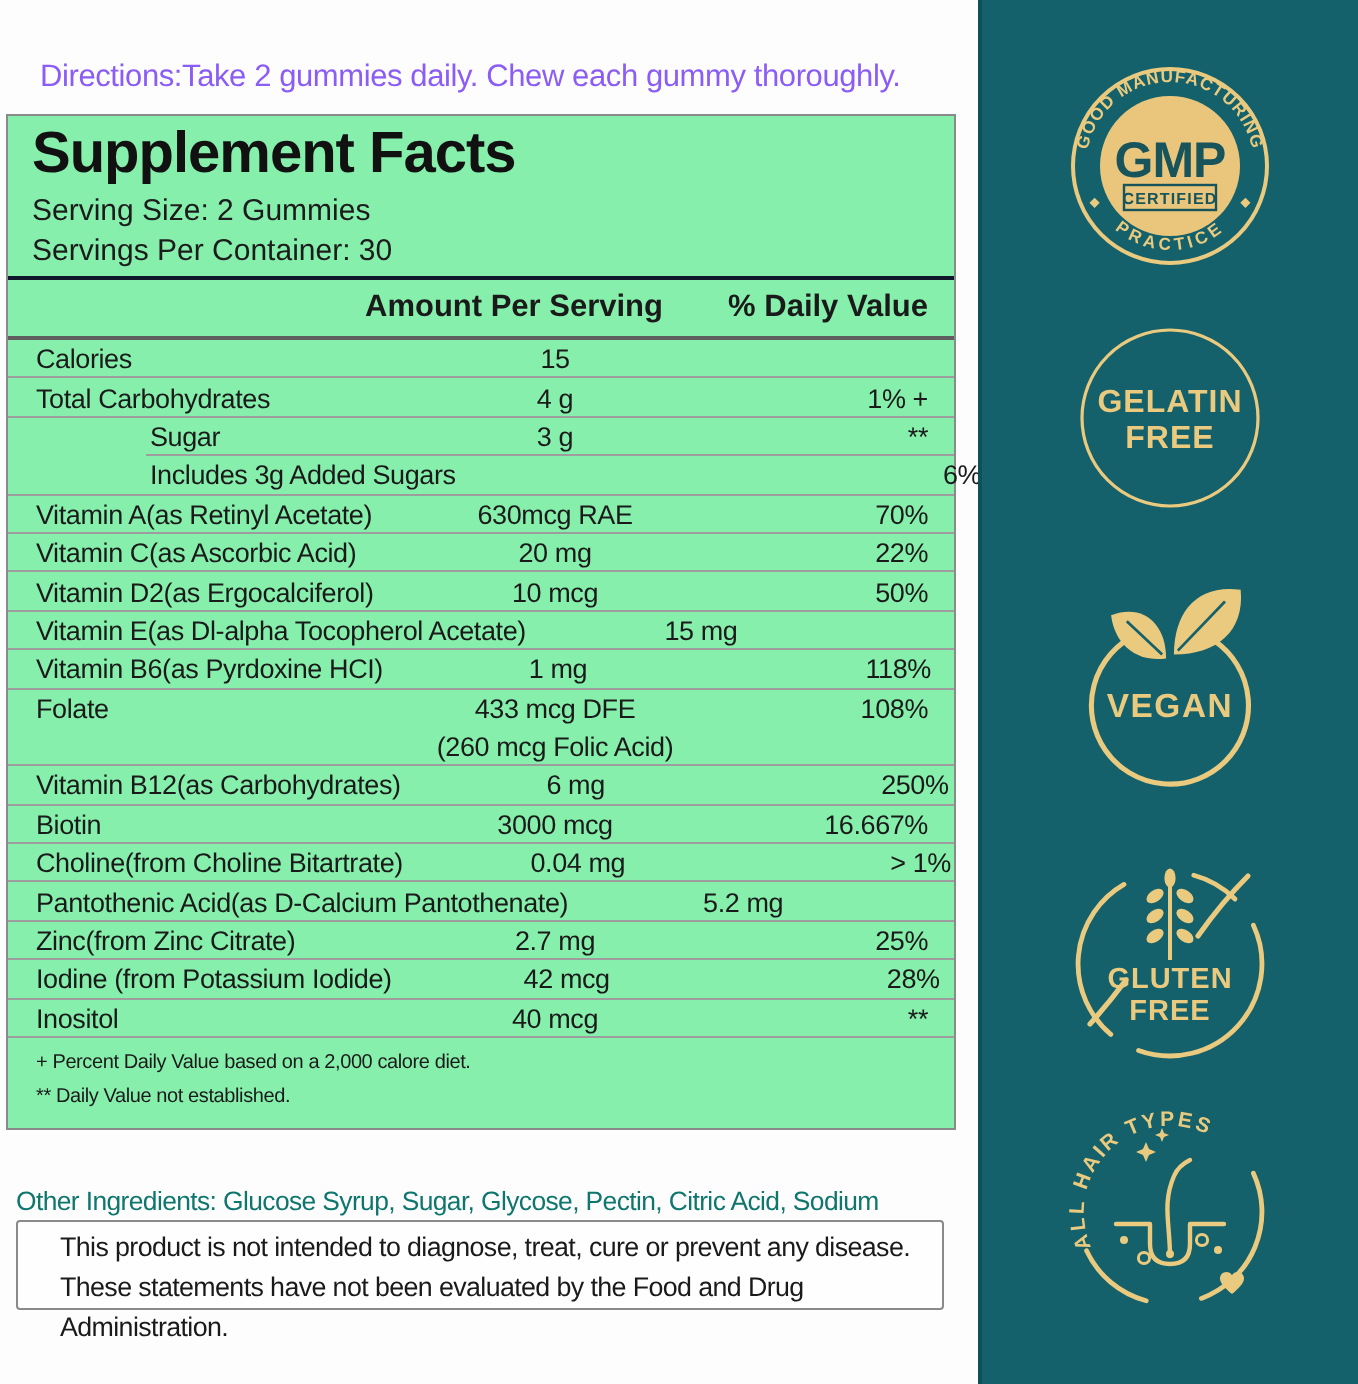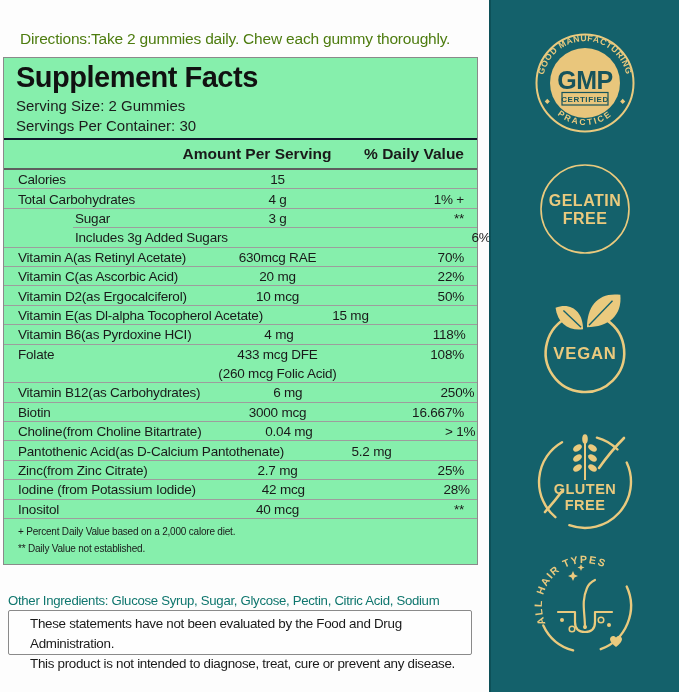--- a/index.html
+++ b/index.html
@@ -6,21 +6,21 @@
   html,body { width:679px; height:692px; }
   body {
     font-family:"Liberation Sans","DejaVu Sans",sans-serif;
     background:#ffffff; color:#1a1a1a; position:relative; overflow:hidden;
   }
   .page { position:absolute; inset:0; width:679px; height:692px; background:#fdfdfd; }
 
   
   .label-area { position:absolute; left:0; top:0; width:489px; height:692px; background:#fdfdfd; }
 
-  .directions { position:absolute; left:20px; top:30px; font-size:15.5px; color:#4d7c0f; letter-spacing:-0.2px; white-space:nowrap; }
+  .directions { position:absolute; left:20px; top:30px; font-size:15.5px; color:#8b5cf6; letter-spacing:-0.2px; white-space:nowrap; }
 
   .facts-box {
     position:absolute; left:3px; top:57px; width:475px;
     background:#86efac; border:1.5px solid #8a8a8a;
   }
   .facts-title { font-size:29px; font-weight:bold; letter-spacing:-0.5px; padding:3px 0 2px 12px; color:#111; }
   .serving-line { font-size:15px; line-height:19.5px; padding-left:12px; color:#1c1c1c; }
   .serving-block { padding-bottom:3px; }
 
   .fhead {
@@ -126,21 +126,21 @@
       <span class="c-amt">10 mcg</span>
       <span class="c-dv">50%</span>
     </div>
           <div class="frow">
       <span class="c-name">Vitamin E(as Dl-alpha Tocopherol Acetate)</span>
       <span class="c-amt">15 mg</span>
       <span class="c-dv">99%</span>
     </div>
           <div class="frow">
       <span class="c-name">Vitamin B6(as Pyrdoxine HCI)</span>
-      <span class="c-amt">4 mg</span>
+      <span class="c-amt">1 mg</span>
       <span class="c-dv">118%</span>
     </div>
           <div class="frow no-rule">
       <span class="c-name">Folate</span>
       <span class="c-amt">433 mcg DFE</span>
       <span class="c-dv">108%</span>
     </div>
           <div class="frow">
       <span class="c-name"></span>
       <span class="c-amt">(260 mcg Folic Acid)</span>
@@ -185,22 +185,22 @@
 
       <div class="footnotes">
         <div>+ Percent Daily Value based on a 2,000 calore diet.</div>
         <div>** Daily Value not established.</div>
       </div>
     </div>
 
     <div class="other-ingredients">Other Ingredients: Glucose Syrup, Sugar, Glycose, Pectin, Citric Acid, Sodium Citrate, Natural Strawberry Flavor, Titanium Dioxide, Vegetable Oil (contains Carnauba Wax), Purple Carrot Juice Concentrate(for Color).</div>
 
     <div class="disclaimer-box">
+      <div>This product is not intended to diagnose, treat, cure or prevent any disease.</div>
       <div>These statements have not been evaluated by the Food and Drug Administration.</div>
-      <div>This product is not intended to diagnose, treat, cure or prevent any disease.</div>
     </div>
   </div>
 
   <div class="sidebar">
 
     <div class="badge badge-gmp">
       <svg viewBox="0 0 104 104" width="104" height="104">
         <defs>
           <path id="gmpTop" d="M 11.8 64.2 A 42 42 0 1 1 92.2 64.2" fill="none"></path>
           <path id="gmpBot" d="M 17.6 76.1 A 42 42 0 0 0 86.4 76.1" fill="none"></path>

